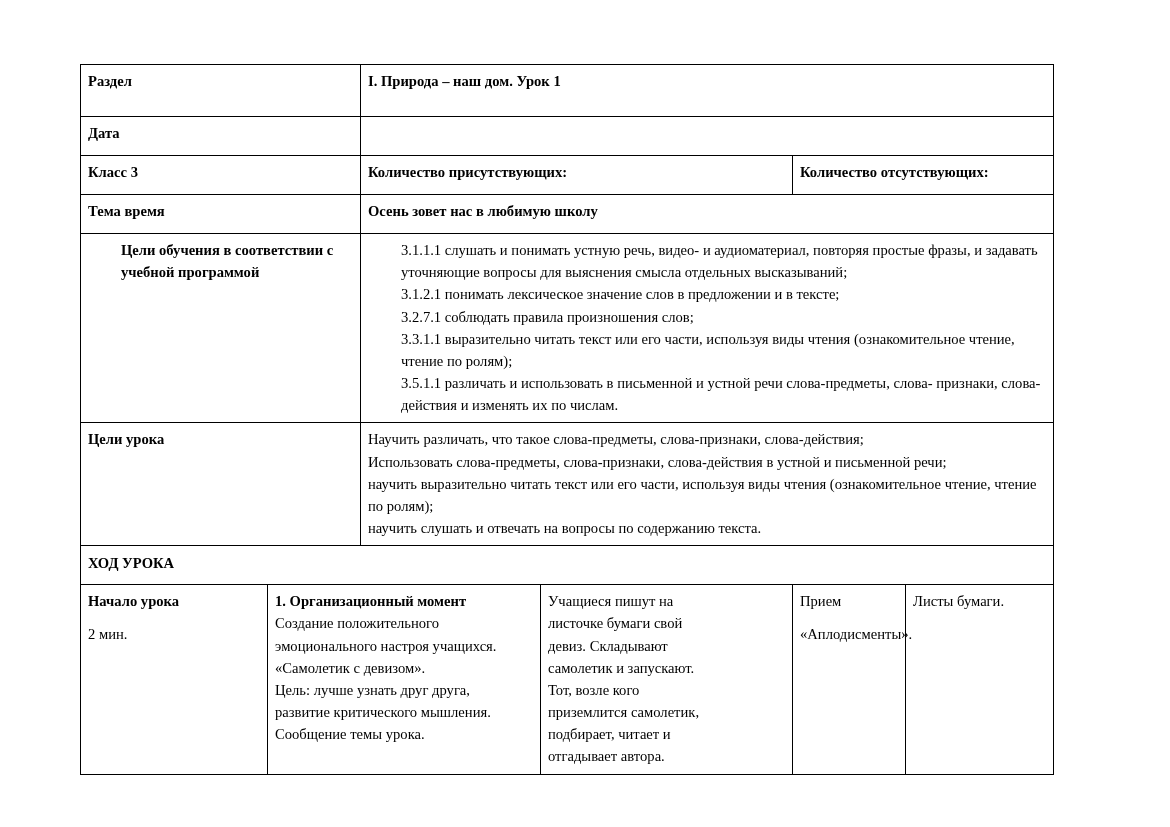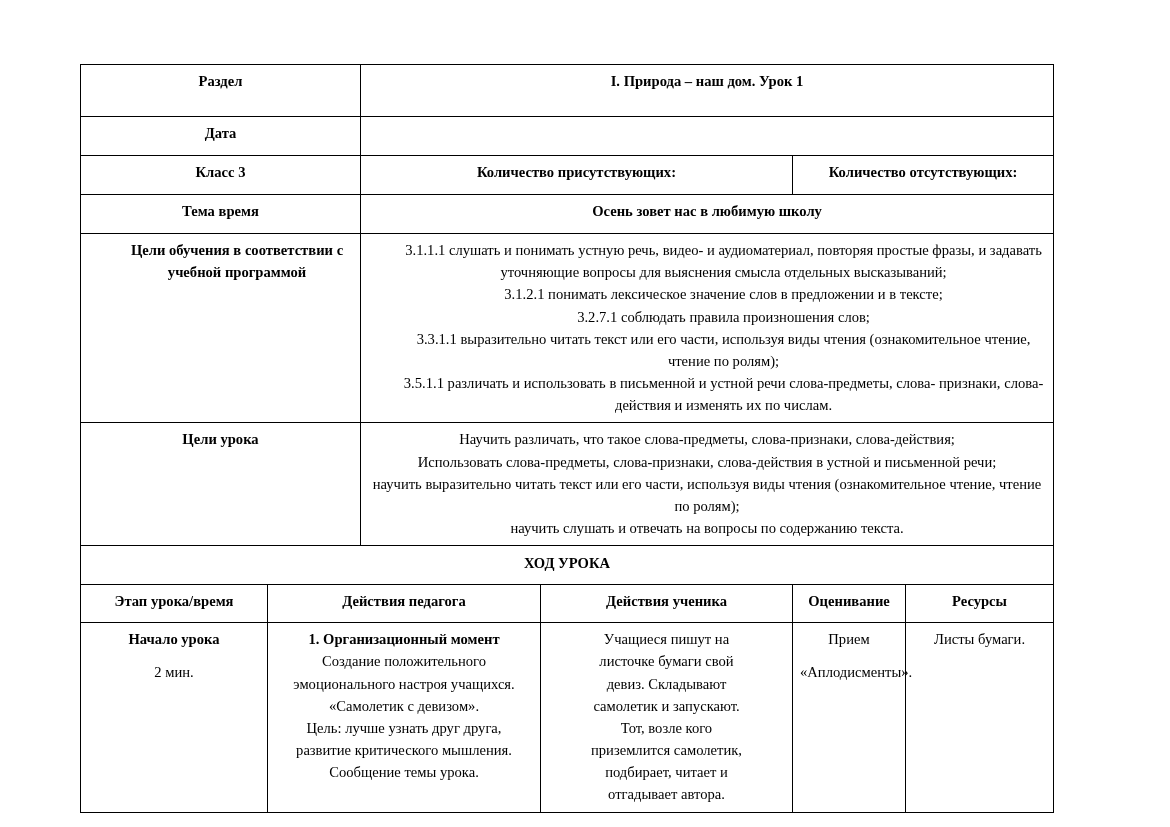--- a/index.html
+++ b/index.html
@@ -13,21 +13,20 @@
     height: 827px;
     font-family: "Liberation Serif", "DejaVu Serif", serif;
     color: #000000;
     -webkit-font-smoothing: antialiased;
   }
   .page {
     position: relative;
     width: 958px;
     height: 827px;
     box-sizing: border-box;
-    text-align: center;
   }
   .doc-table {
     position: absolute;
     left: 80px;
     top: 64px;
     width: 973px;
     border-collapse: collapse;
     table-layout: fixed;
   }
   .doc-table td {
@@ -126,27 +125,20 @@
           <span class="cell-line">Использовать слова-предметы, слова-признаки, слова-действия в устной и письменной речи;</span>
           <span class="cell-line">научить выразительно читать текст или его части, используя виды чтения (ознакомительное чтение, чтение по ролям);</span>
           <span class="cell-line">научить слушать и отвечать на вопросы по содержанию текста.</span>
         </td>
       </tr>
 
       <tr class="r-hod">
         <td colspan="7">ХОД УРОКА</td>
       </tr>
 
-      <tr class="r-colhead">
-        <td>Этап урока/время</td>
-        <td colspan="2">Действия педагога</td>
-        <td colspan="2">Действия ученика</td>
-        <td>Оценивание</td>
-        <td>Ресурсы</td>
-      </tr>
 
       <tr class="r-body">
         <td>
           <span class="cell-line b">Начало урока</span>
           <span class="spacer-line"></span>
           <span class="cell-line">2 мин.</span>
         </td>
         <td colspan="2">
           <span class="cell-line b">1. Организационный момент</span>
           <span class="cell-line">Создание положительного</span>

